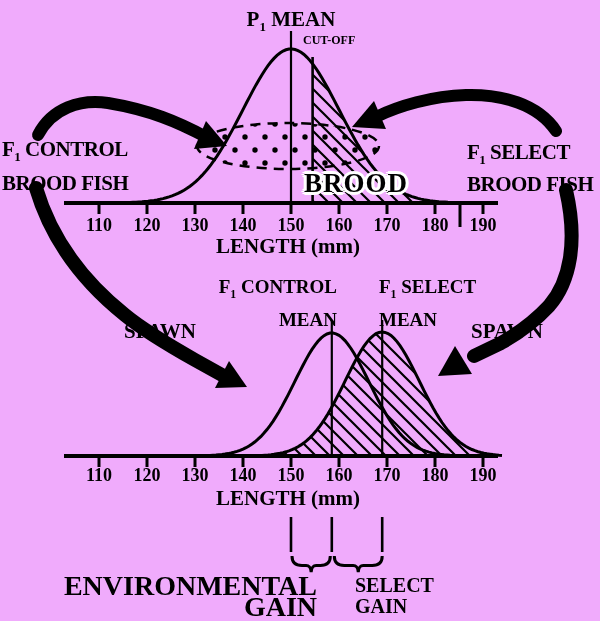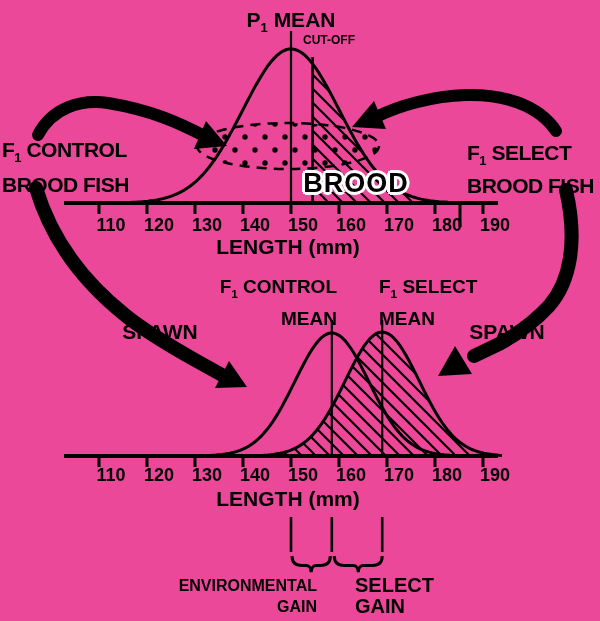--- a/index.html
+++ b/index.html
@@ -1,39 +1,39 @@
 <!DOCTYPE html>
 <html><head>
 <meta charset="utf-8">
 <style>
   html,body{margin:0;padding:0;background:#ffffff;}
-  #stage{position:relative;width:600px;height:621px;background:#ec4899;overflow:hidden;
-         font-family:Liberation Sans, sans-serif;color:#000;}
+  #stage{position:relative;width:600px;height:621px;background:#f0abfc;overflow:hidden;
+         font-family:Liberation Serif, serif;color:#000;}
   #diagram-svg{position:absolute;left:0;top:0;}
   .lbl{position:absolute;font-weight:bold;color:#000;white-space:nowrap;line-height:1.2;}
   .ctr{transform:translateX(-50%);}
   .rt{text-align:right;}
   sub.sb{font-size:0.62em;}
   #p1-mean-label{left:291px;top:7px;font-size:21px;}
   #cutoff-label{left:303px;top:33px;font-size:12px;}
   #control-brood-label{left:2px;top:136px;font-size:21px;line-height:27px;letter-spacing:-0.5px;}
   #select-brood-label{left:467px;top:140px;font-size:21px;line-height:25px;letter-spacing:-0.5px;}
   #save-label{left:356px;top:167px;font-size:27px;letter-spacing:1px;
     text-shadow:-2px -2px 0 #fff,2px -2px 0 #fff,-2px 2px 0 #fff,2px 2px 0 #fff,
                  -3px 0 0 #fff,3px 0 0 #fff,0 -3px 0 #fff,0 3px 0 #fff;}
   #length-top-label{left:288px;top:234px;font-size:21px;}
   #control-mean-label{right:263px;top:274px;font-size:19px;line-height:25px;}
   #select-mean-label{left:379px;top:274px;font-size:19px;line-height:25px;}
   #spawn-left-label{left:160px;top:319px;font-size:21px;}
   #spawn-right-label{left:507px;top:319px;font-size:21px;}
   #generations-label{left:56px;top:401px;font-size:22px;}
   #length-bottom-label{left:288px;top:486px;font-size:21px;}
-  #env-gain-label{right:283px;top:575px;font-size:16px;line-height:21px;}
+  #env-gain-label{right:283px;top:575px;font-size:28px;line-height:21px;}
   #genetic-gain-label{left:355px;top:575px;font-size:20px;line-height:21px;}
-  .tickrow{position:absolute;left:12px;width:493px;height:20px;}
+  .tickrow{position:absolute;left:0;width:493px;height:20px;}
   #tickrow-top{top:215px;}
   #tickrow-bottom{top:465px;}
   .tickrow span{position:absolute;transform:translateX(-50%);font-size:18px;font-weight:bold;}
 </style>
 </head>
 <body>
 
 <div id="stage">
 
   <svg id="diagram-svg" width="600" height="621" viewBox="0 0 600 621">

